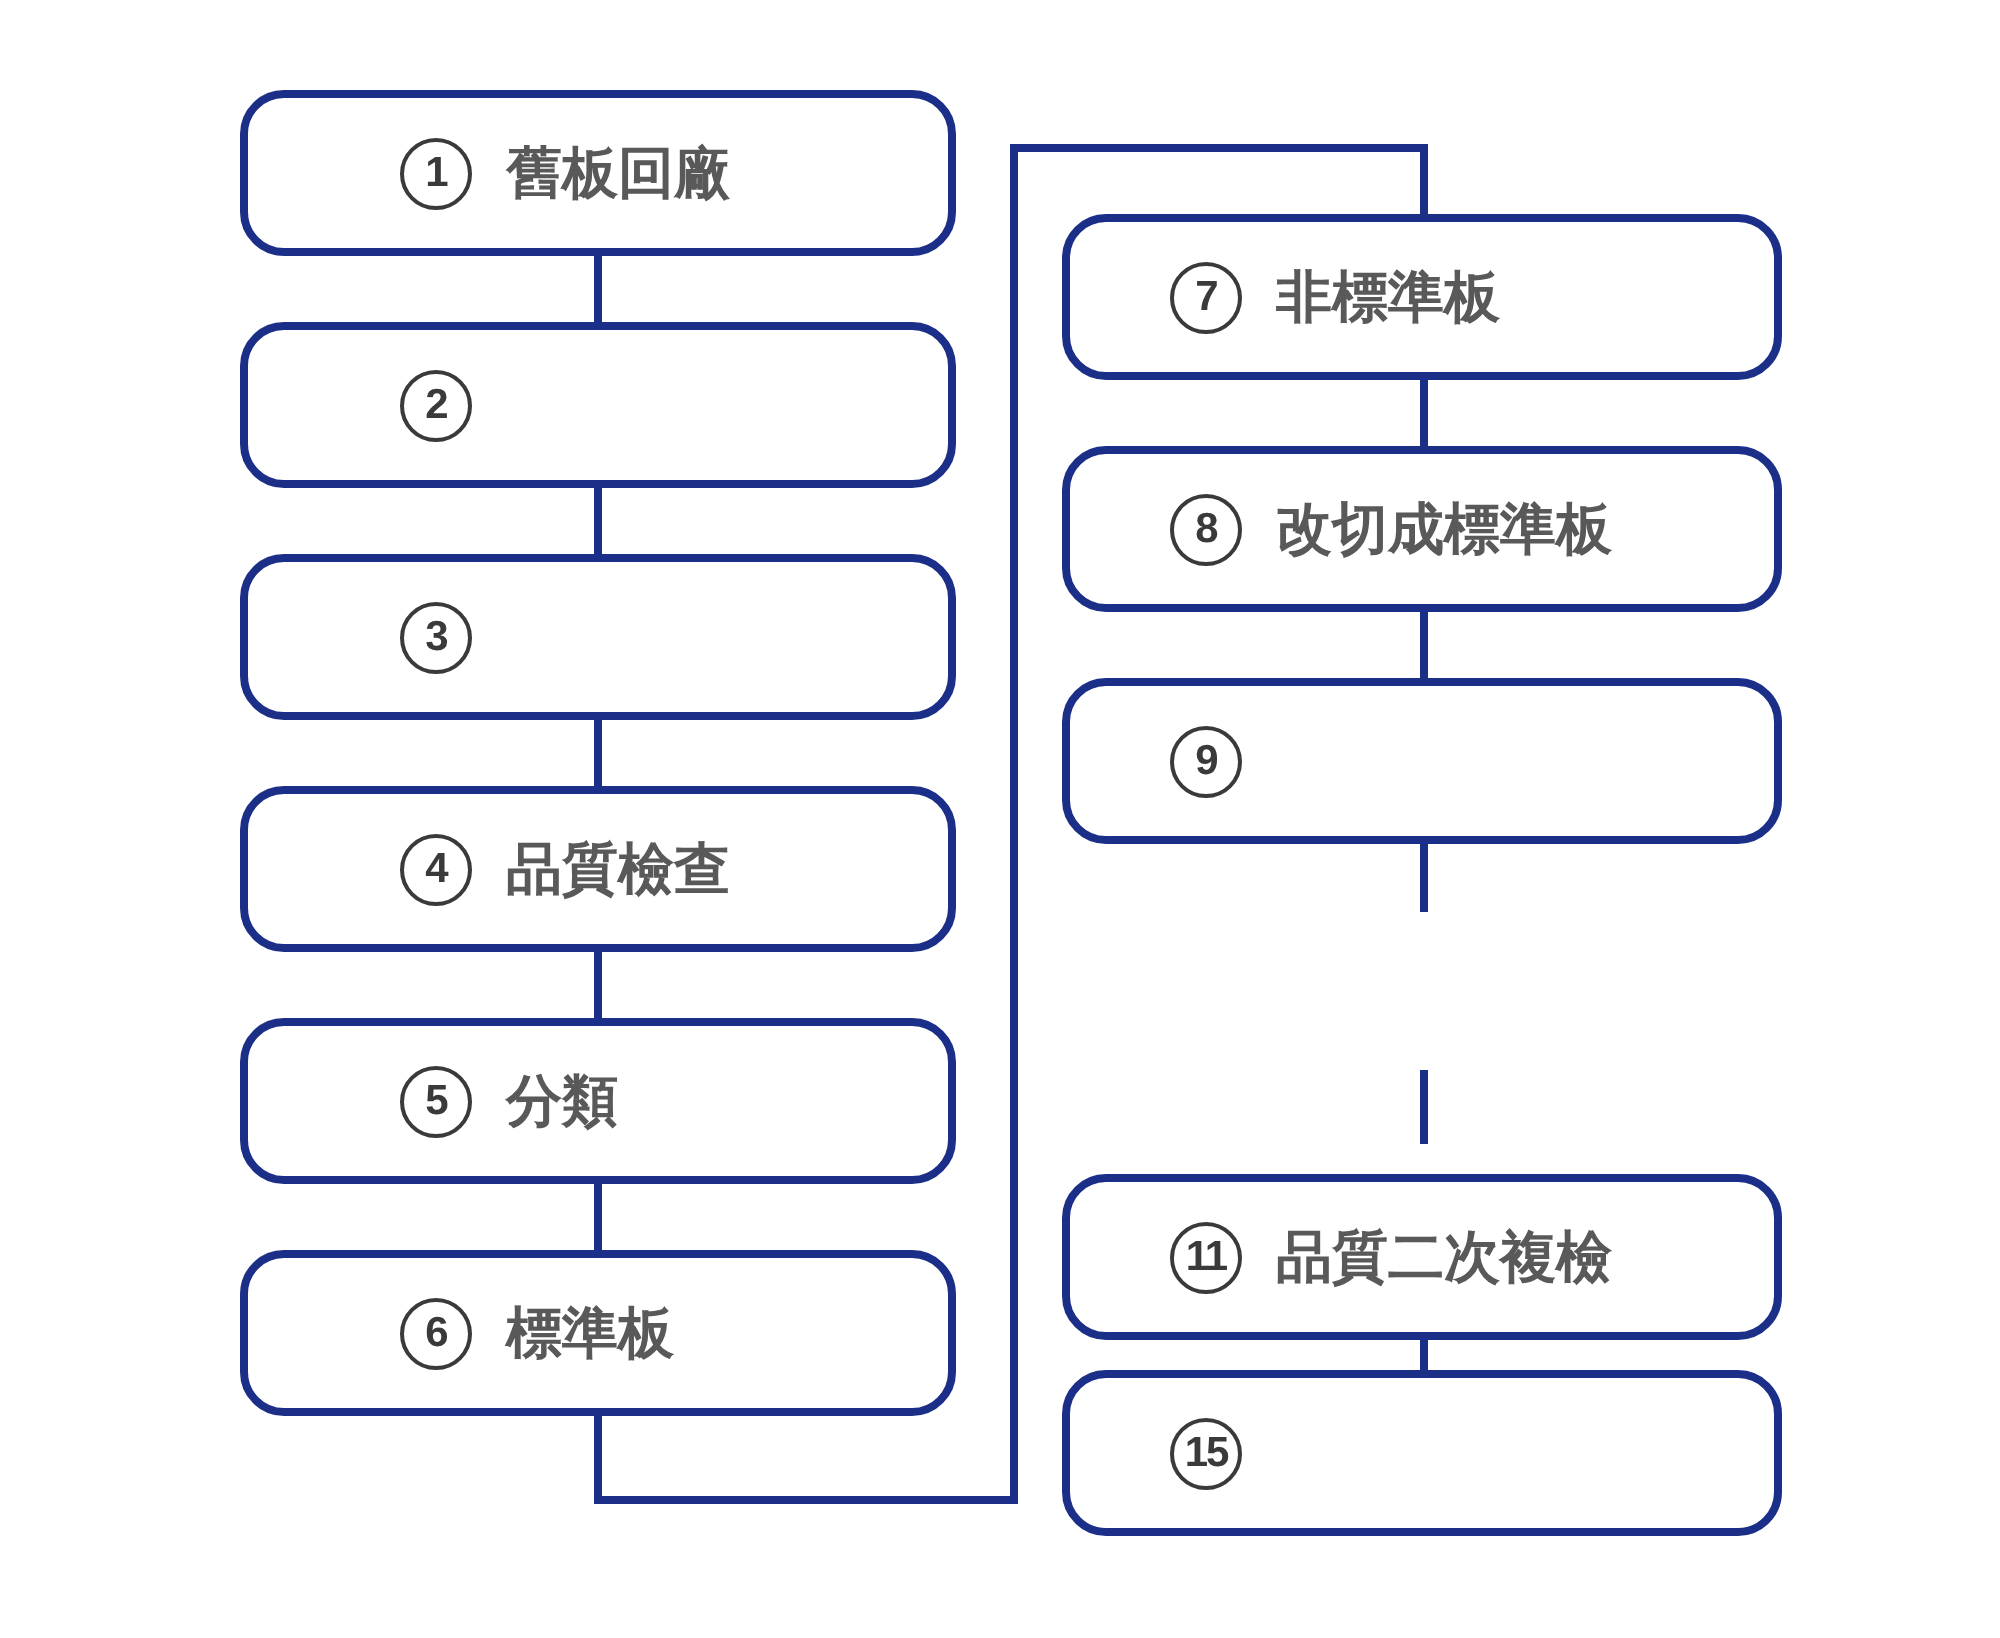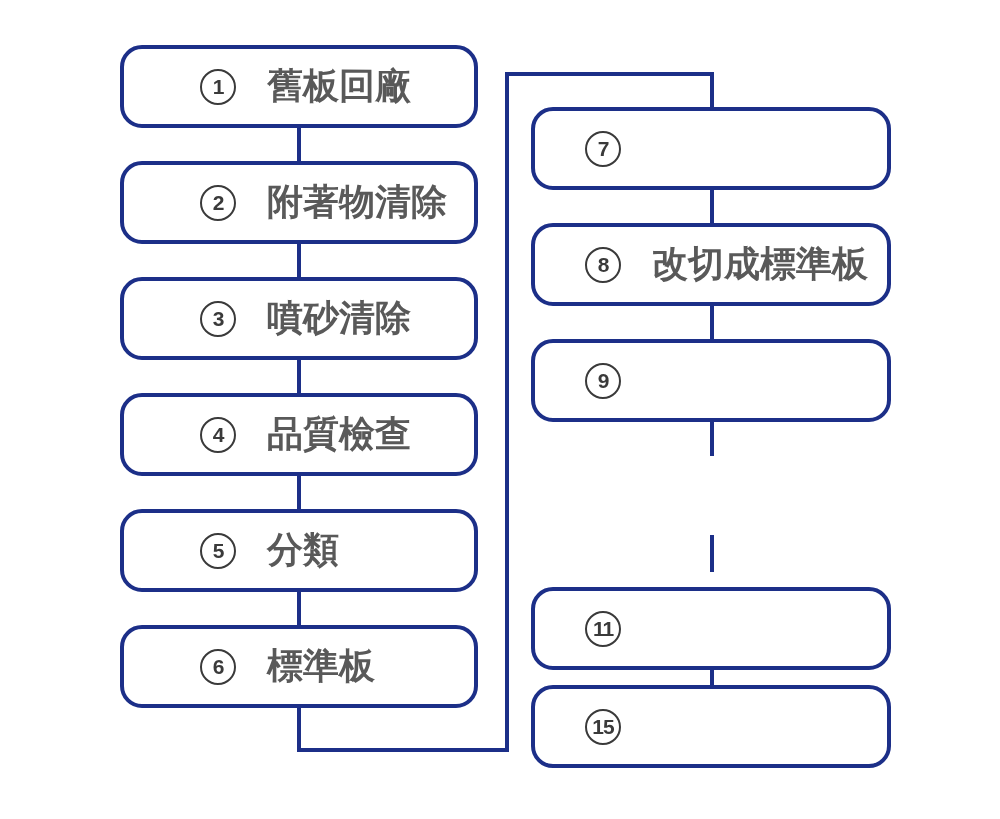--- a/index.html
+++ b/index.html
@@ -37,74 +37,74 @@
     border: 2.5px solid #3a3a3a;
     border-radius: 50%;
     color: #3a3a3a;
     font-size: 21px;
     font-weight: bold;
     line-height: 31px;
     text-align: center;
     letter-spacing: -1px;
   }
   .label {
-    margin-left: 31px;
+    margin-left: 17px;
     color: #595959;
-    font-size: 36px;
+    font-size: 28px;
     font-weight: bold;
     white-space: nowrap;
   }
   .seg {
     position: absolute;
     background: #1c2f88;
     z-index: 1;
   }
 </style>
 </head>
 <body>
 
 <div class="canvas">
 
   <div class="node left-col" style="top:45px">
     <span class="num">1</span>
     <span class="label">舊板回廠</span>
   </div>
   <div class="node left-col" style="top:161px">
     <span class="num">2</span>
-    <span class="label">附著物清除</span>
   </div>
   <div class="node left-col" style="top:277px">
     <span class="num">3</span>
-    <span class="label">噴砂清除</span>
   </div>
   <div class="node left-col" style="top:393px">
     <span class="num">4</span>
     <span class="label">品質檢查</span>
   </div>
   <div class="node left-col" style="top:509px">
     <span class="num">5</span>
     <span class="label">分類</span>
   </div>
   <div class="node left-col" style="top:625px">
     <span class="num">6</span>
     <span class="label">標準板</span>
   </div>
 
   <div class="node right-col" style="top:107px">
     <span class="num">7</span>
+    <span class="label">非標準板</span>
   </div>
   <div class="node right-col" style="top:223px">
     <span class="num">8</span>
     <span class="label">改切成標準板</span>
   </div>
   <div class="node right-col" style="top:339px">
     <span class="num">9</span>
   </div>
   <div class="node right-col" style="top:587px">
     <span class="num">11</span>
+    <span class="label">品質二次複檢</span>
   </div>
   <div class="node right-col" style="top:685px">
     <span class="num">15</span>
   </div>
 
   <div class="seg" style="left:297px; top:126px; width:4px; height:37px;"></div>
   <div class="seg" style="left:297px; top:242px; width:4px; height:37px;"></div>
   <div class="seg" style="left:297px; top:358px; width:4px; height:37px;"></div>
   <div class="seg" style="left:297px; top:474px; width:4px; height:37px;"></div>
   <div class="seg" style="left:297px; top:590px; width:4px; height:37px;"></div>

